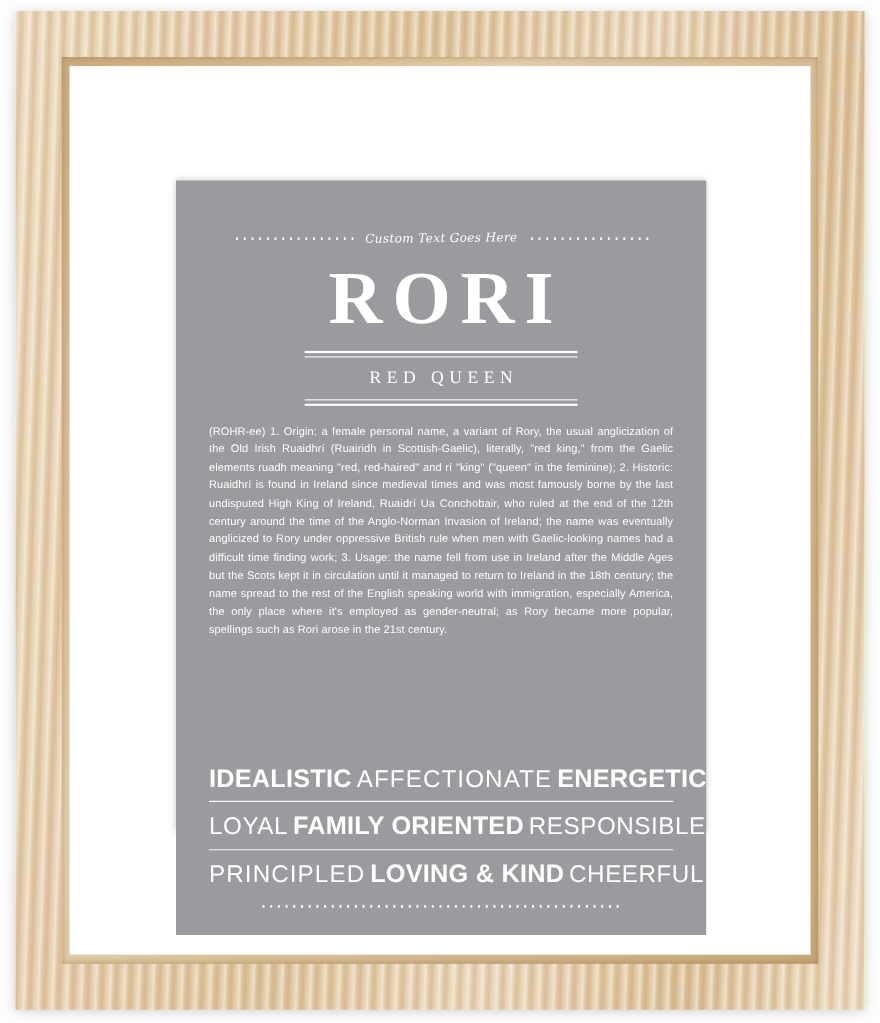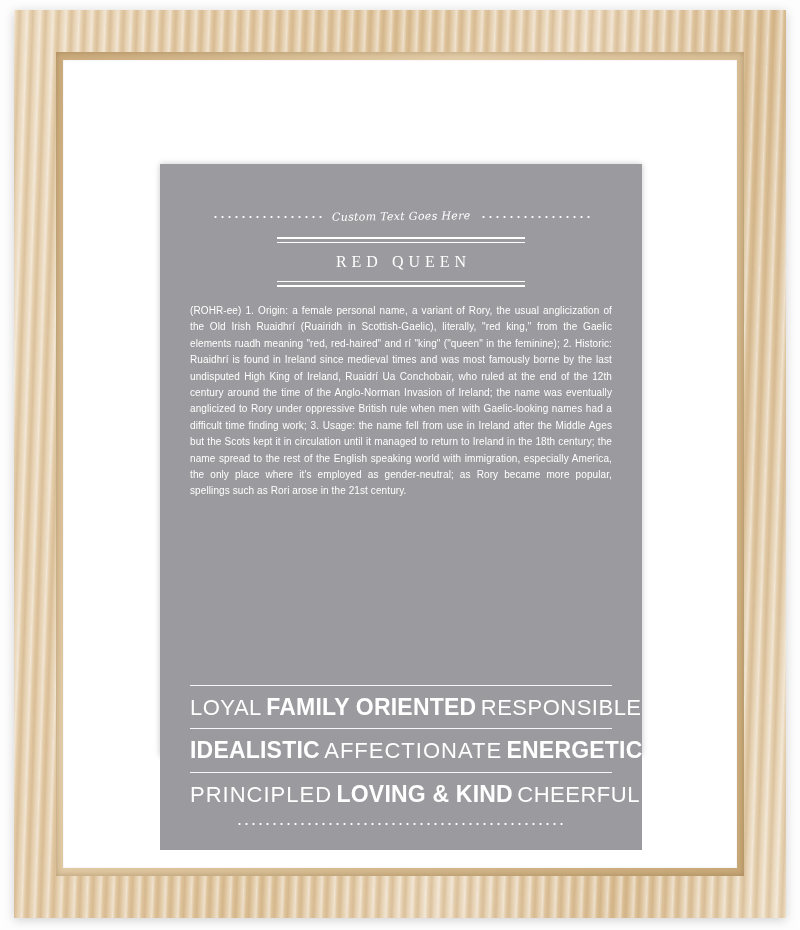--- a/index.html
+++ b/index.html
@@ -210,37 +210,38 @@
   <div class="print-shadow"></div>
 
   <div class="poster">
 
     <div class="custom-row">
       <div class="dots"></div>
       <div class="custom-text">Custom Text Goes Here</div>
       <div class="dots"></div>
     </div>
 
+    <div class="name">RORI</div>
 
     <div class="rule-double"></div>
     <div class="meaning">RED QUEEN</div>
     <div class="rule-double2"></div>
 
     <div class="body-copy">(ROHR-ee)  1. Origin:  a female personal name, a variant of Rory, the usual anglicization of the Old Irish Ruaidhrí (Ruairidh in Scottish-Gaelic), literally, "red king," from the Gaelic elements ruadh meaning "red, red-haired" and rí "king" ("queen" in the feminine);  2. Historic:  Ruaidhrí is found in Ireland since medieval times and was most famously borne by the last undisputed High King of Ireland, Ruaidrí Ua Conchobair, who ruled at the end of the 12th century around the time of the Anglo-Norman Invasion of Ireland; the name was eventually anglicized to Rory under oppressive British rule when men with Gaelic-looking names had a difficult time finding work;  3. Usage:  the name fell from use in Ireland after the Middle Ages but the Scots kept it in circulation until it managed to return to Ireland in the 18th century; the name spread to the rest of the English speaking world with immigration, especially America, the only place where it's employed as gender-neutral; as Rory became more popular, spellings such as Rori arose in the 21st century.</div>
 
     <div class="traits">
+      <div class="trait-line">
+        <span class="t-bold">IDEALISTIC</span>
+        <span class="t-cond">AFFECTIONATE</span>
+        <span class="t-bold">ENERGETIC</span>
+      </div>
       <div class="trait-line sep-top">
         <span class="t-light">LOYAL</span>
         <span class="t-bold">FAMILY ORIENTED</span>
         <span class="t-light">RESPONSIBLE</span>
-      </div>
-      <div class="trait-line">
-        <span class="t-bold">IDEALISTIC</span>
-        <span class="t-cond">AFFECTIONATE</span>
-        <span class="t-bold">ENERGETIC</span>
       </div>
       <div class="trait-line">
         <span class="t-cond">PRINCIPLED</span>
         <span class="t-bold">LOVING &amp; KIND</span>
         <span class="t-light">CHEERFUL</span>
       </div>
       <div class="dotted-bottom"></div>
     </div>
 
   </div>

